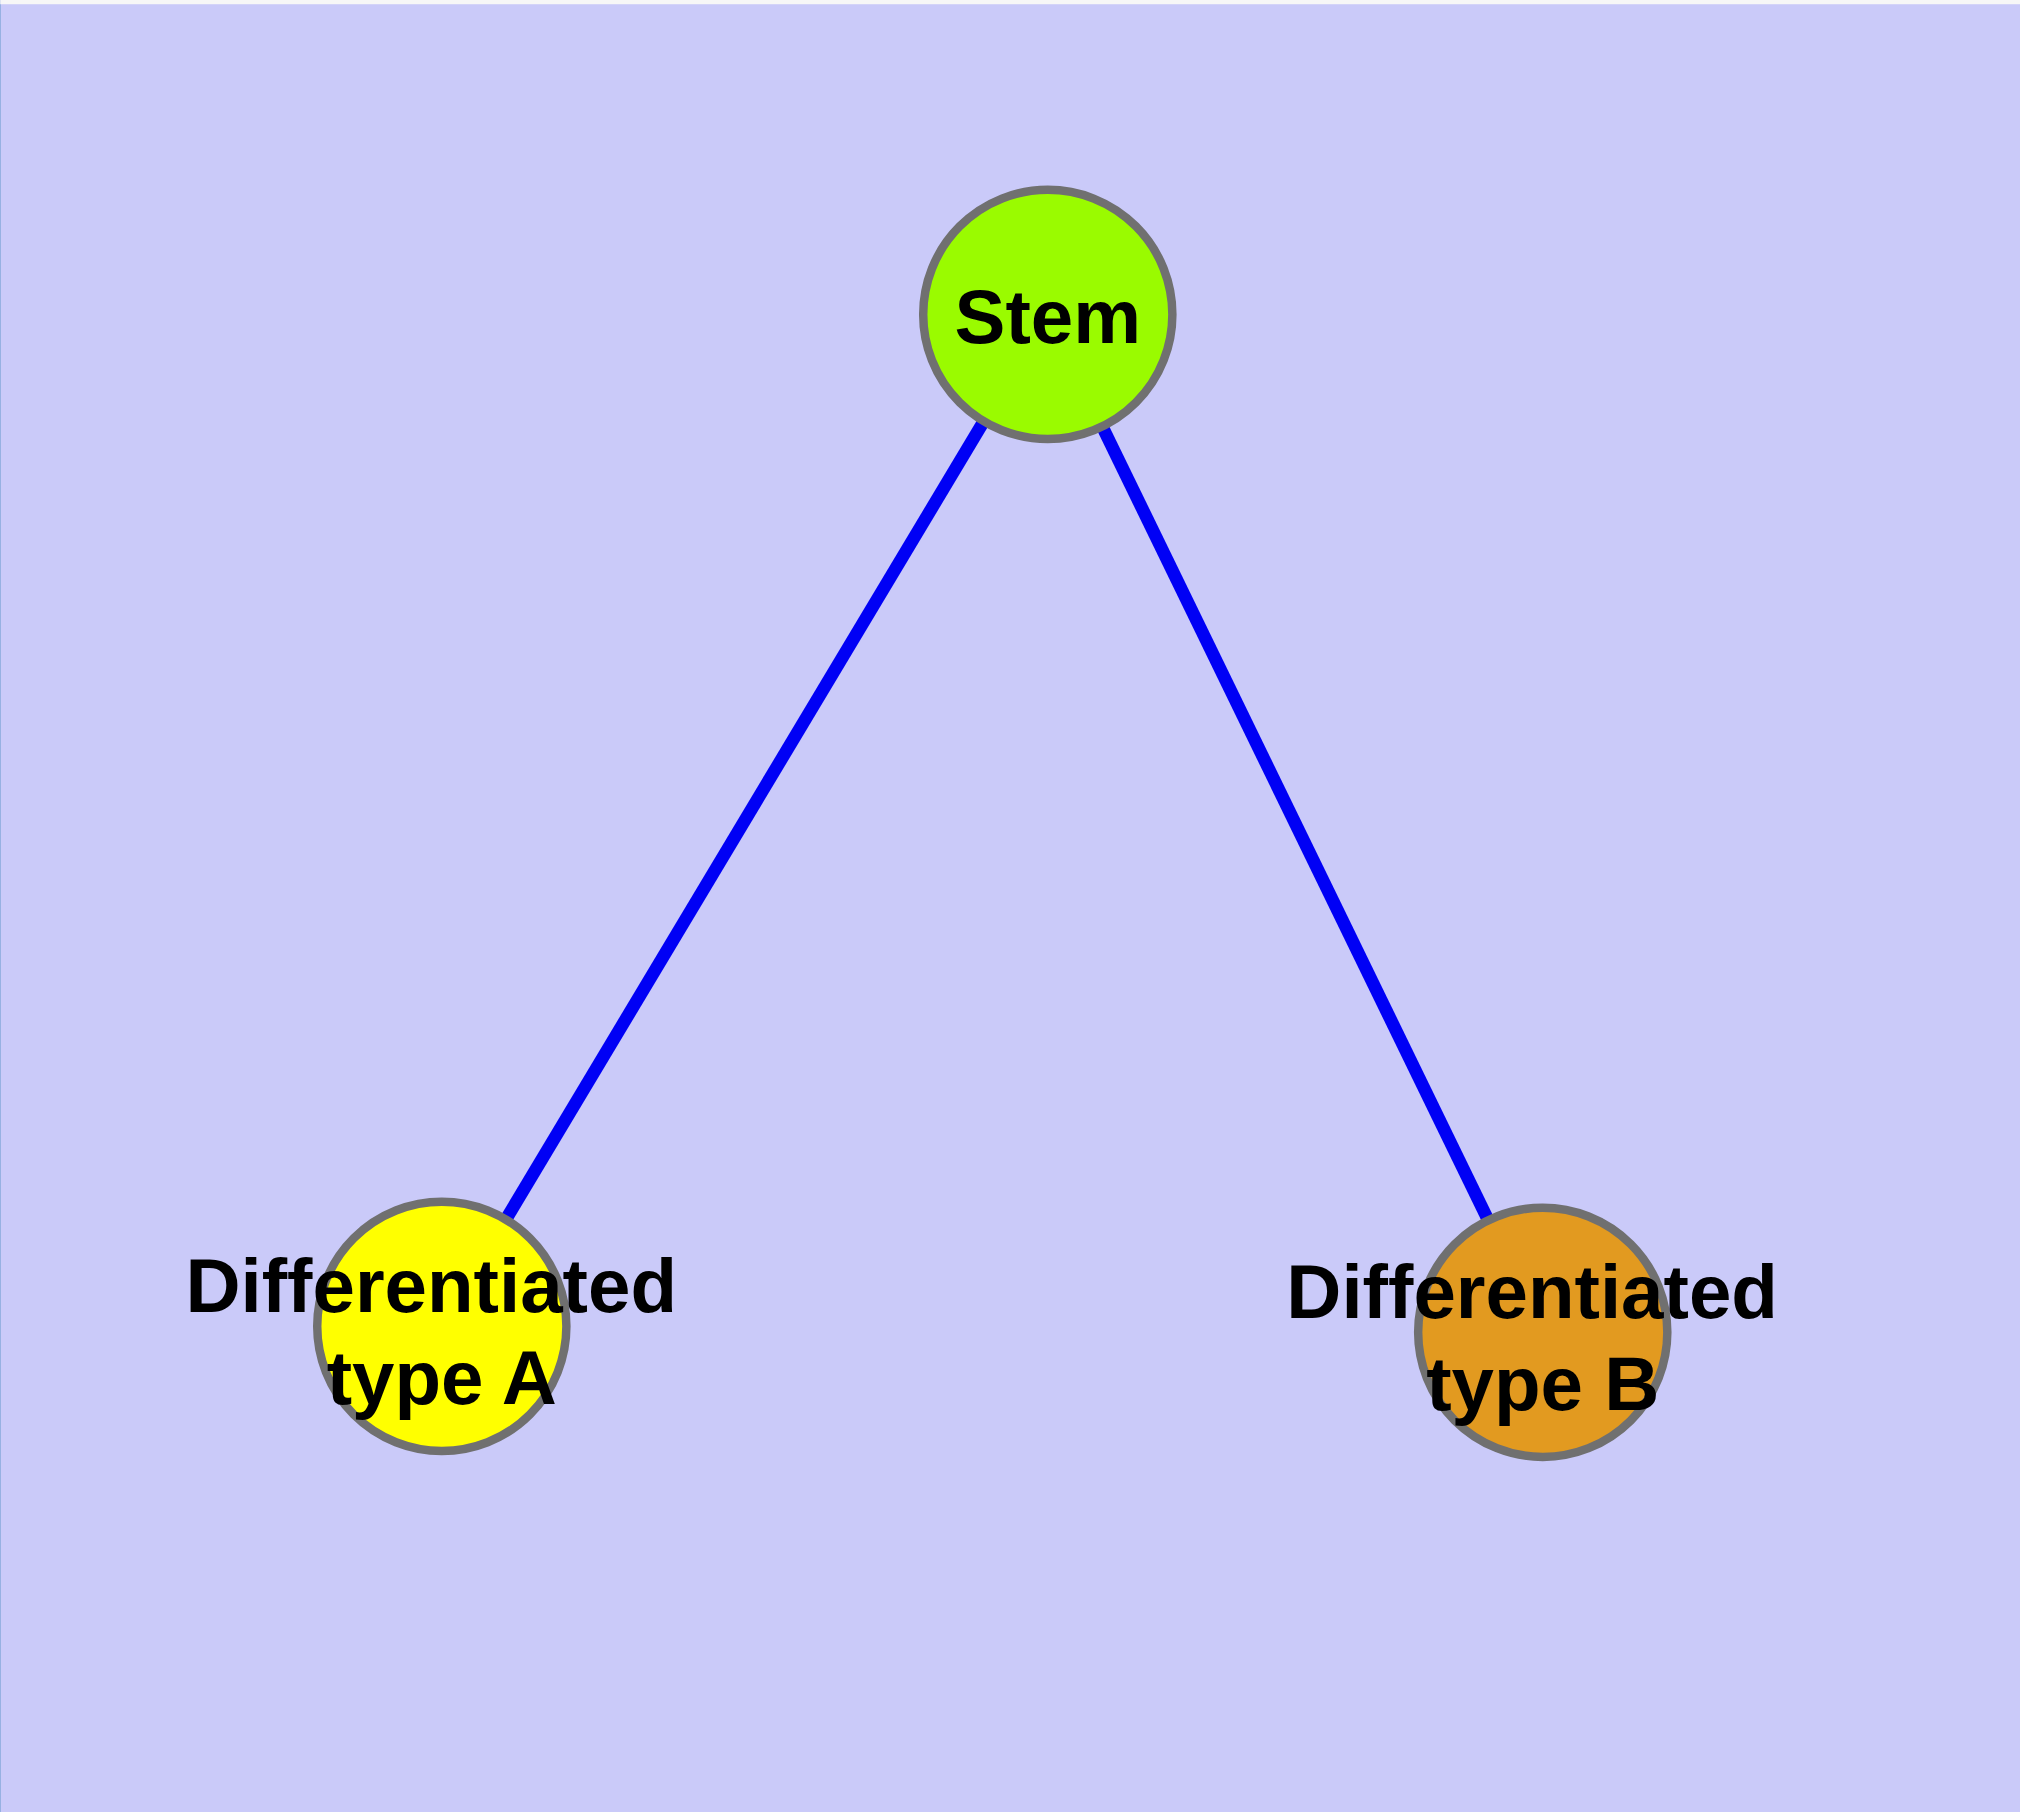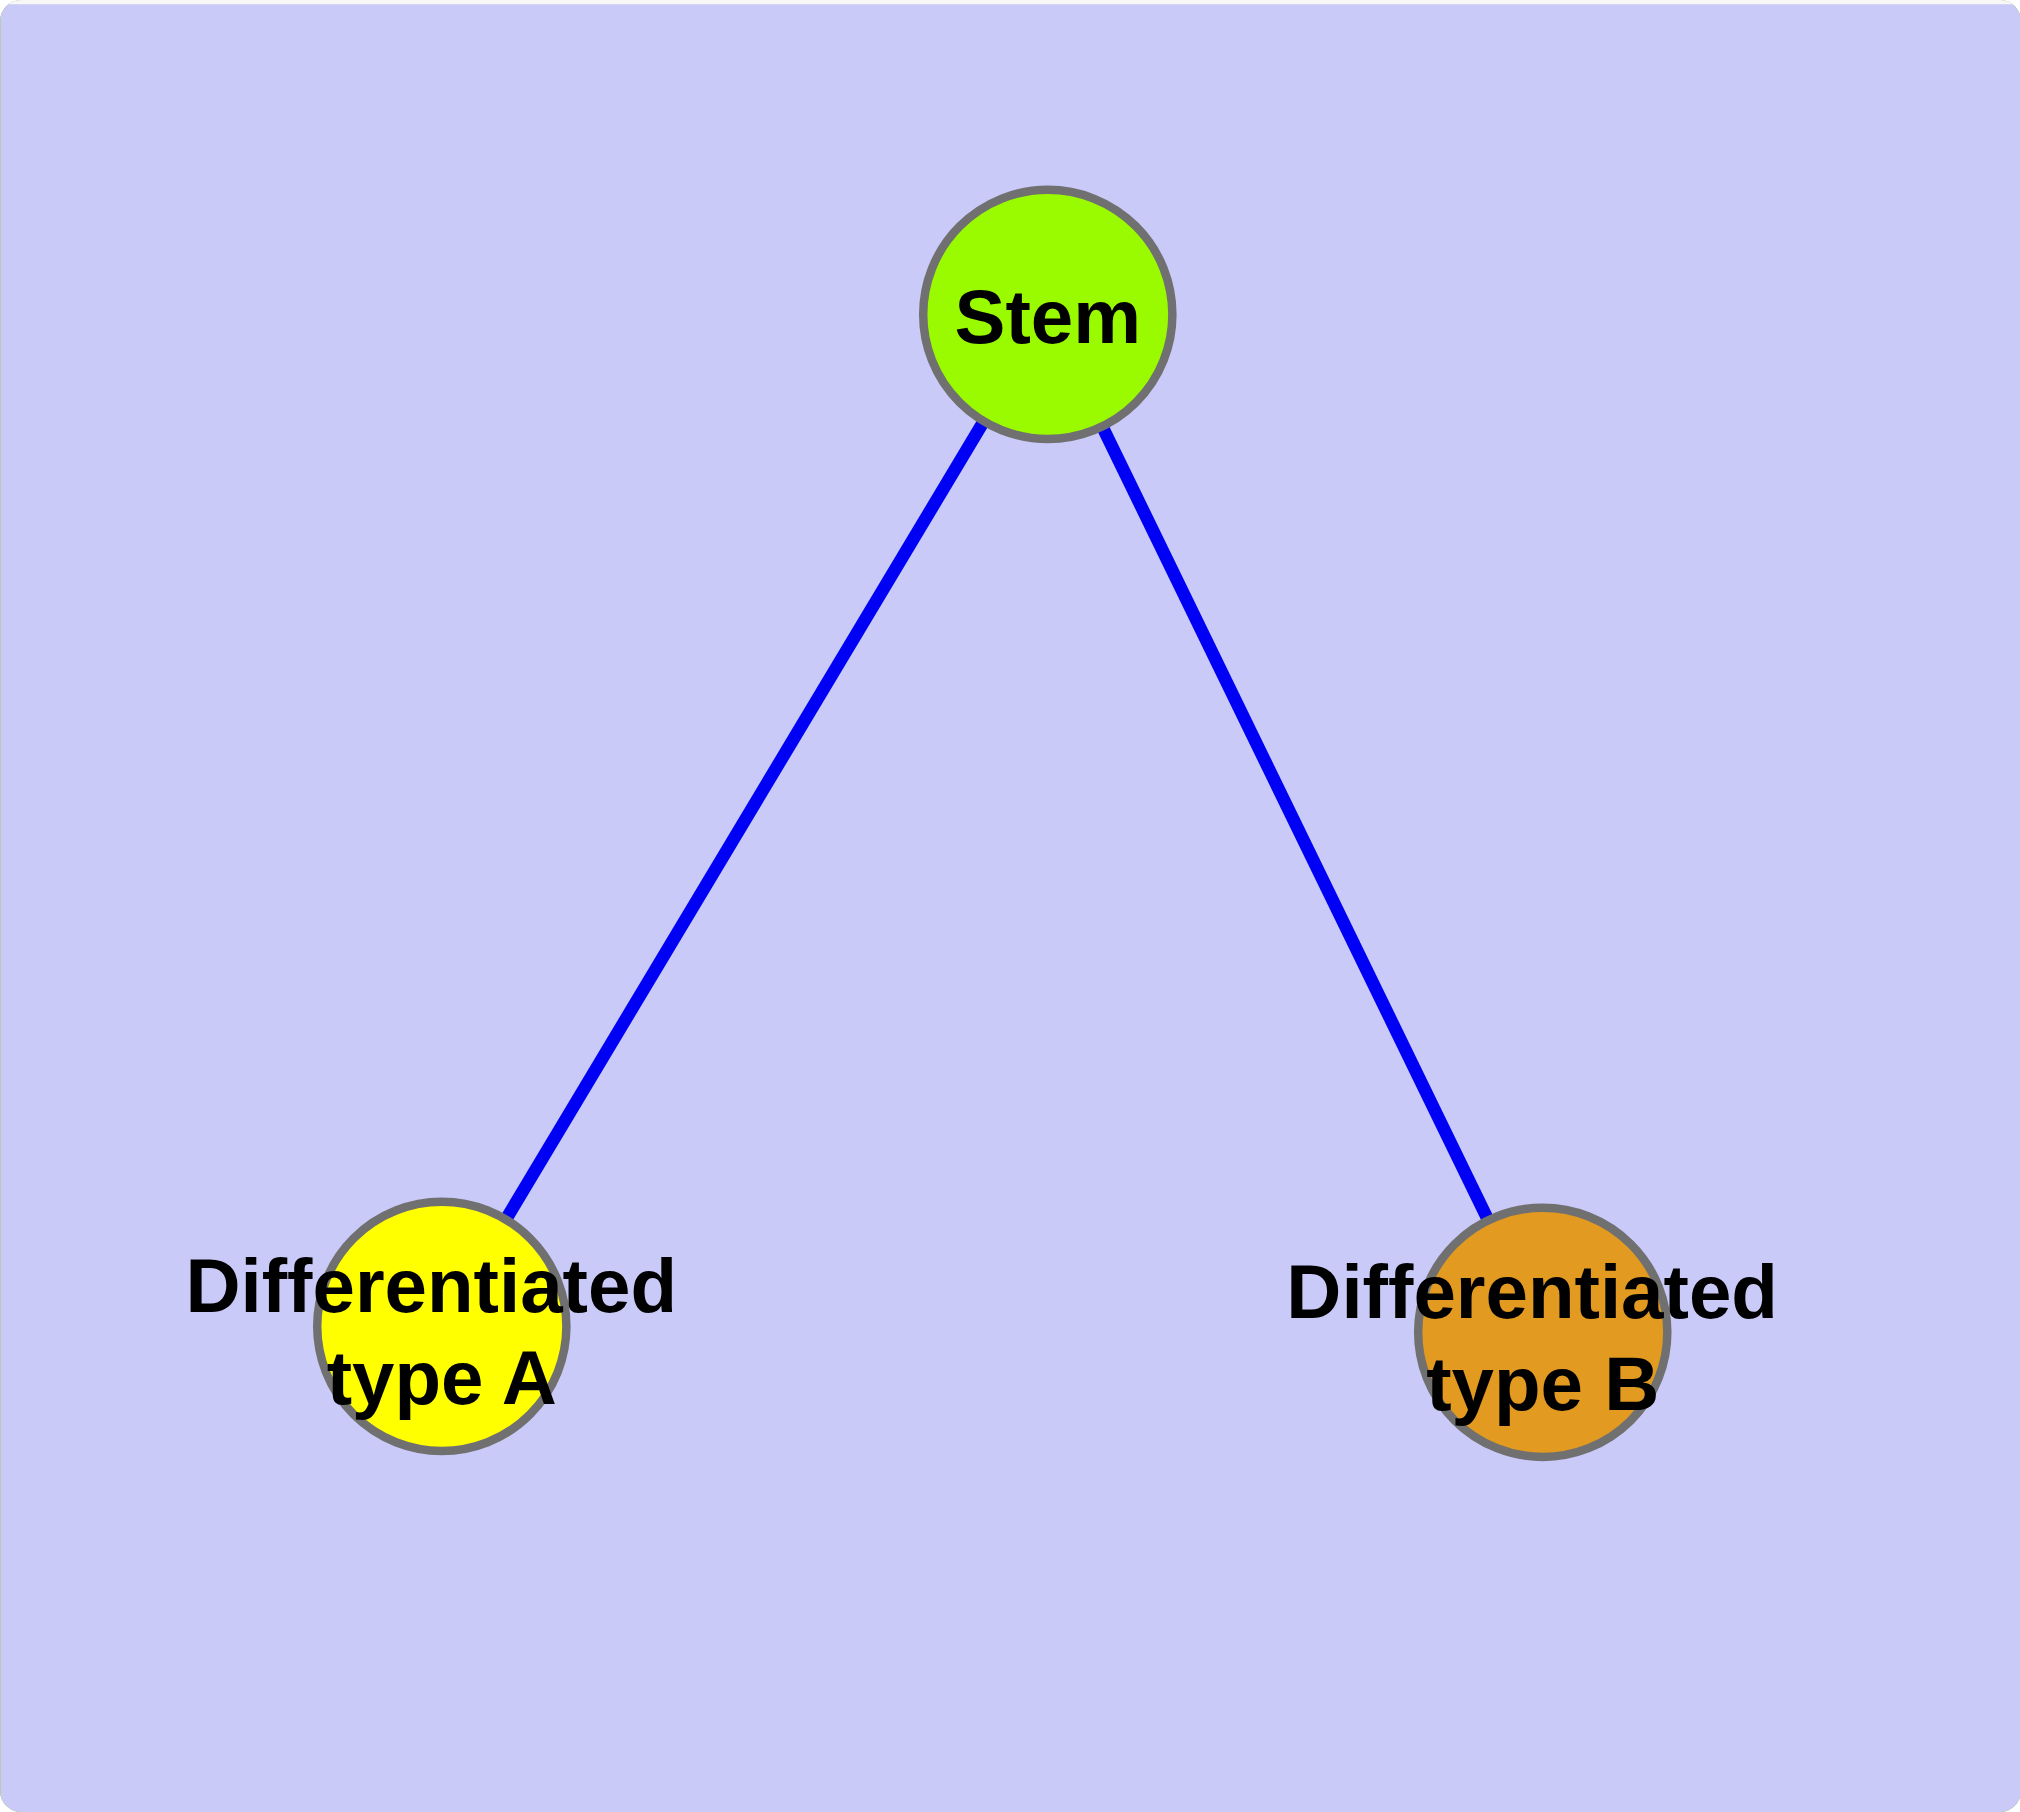--- a/index.html
+++ b/index.html
@@ -26,21 +26,21 @@
   }
   .node-label {
     font-weight: bold;
     font-size: 90px;
     text-anchor: middle;
   }
 </style>
 </head>
 <body>
 
-<div id="canvas" style="background: #84cc16; border-radius: 21px;">
+<div id="canvas" style="background: #0369a1;">
 
   <svg id="graph-svg" width="2021" height="1812" viewBox="0 0 2384 2138" xmlns="http://www.w3.org/2000/svg">
 
     <rect x="0" y="0" width="2384" height="2138" fill="#CACAF9"></rect>
 
     <rect id="top-strip" x="0" y="0" width="2384" height="5" fill="#F7F7F7"></rect>
 
     <g stroke-width="15">
       <line x1="1236" y1="371" x2="521" y2="1565" stroke="#0000F5"></line>
       <line x1="1236" y1="371" x2="1820" y2="1572" stroke="#0000F5"></line>

